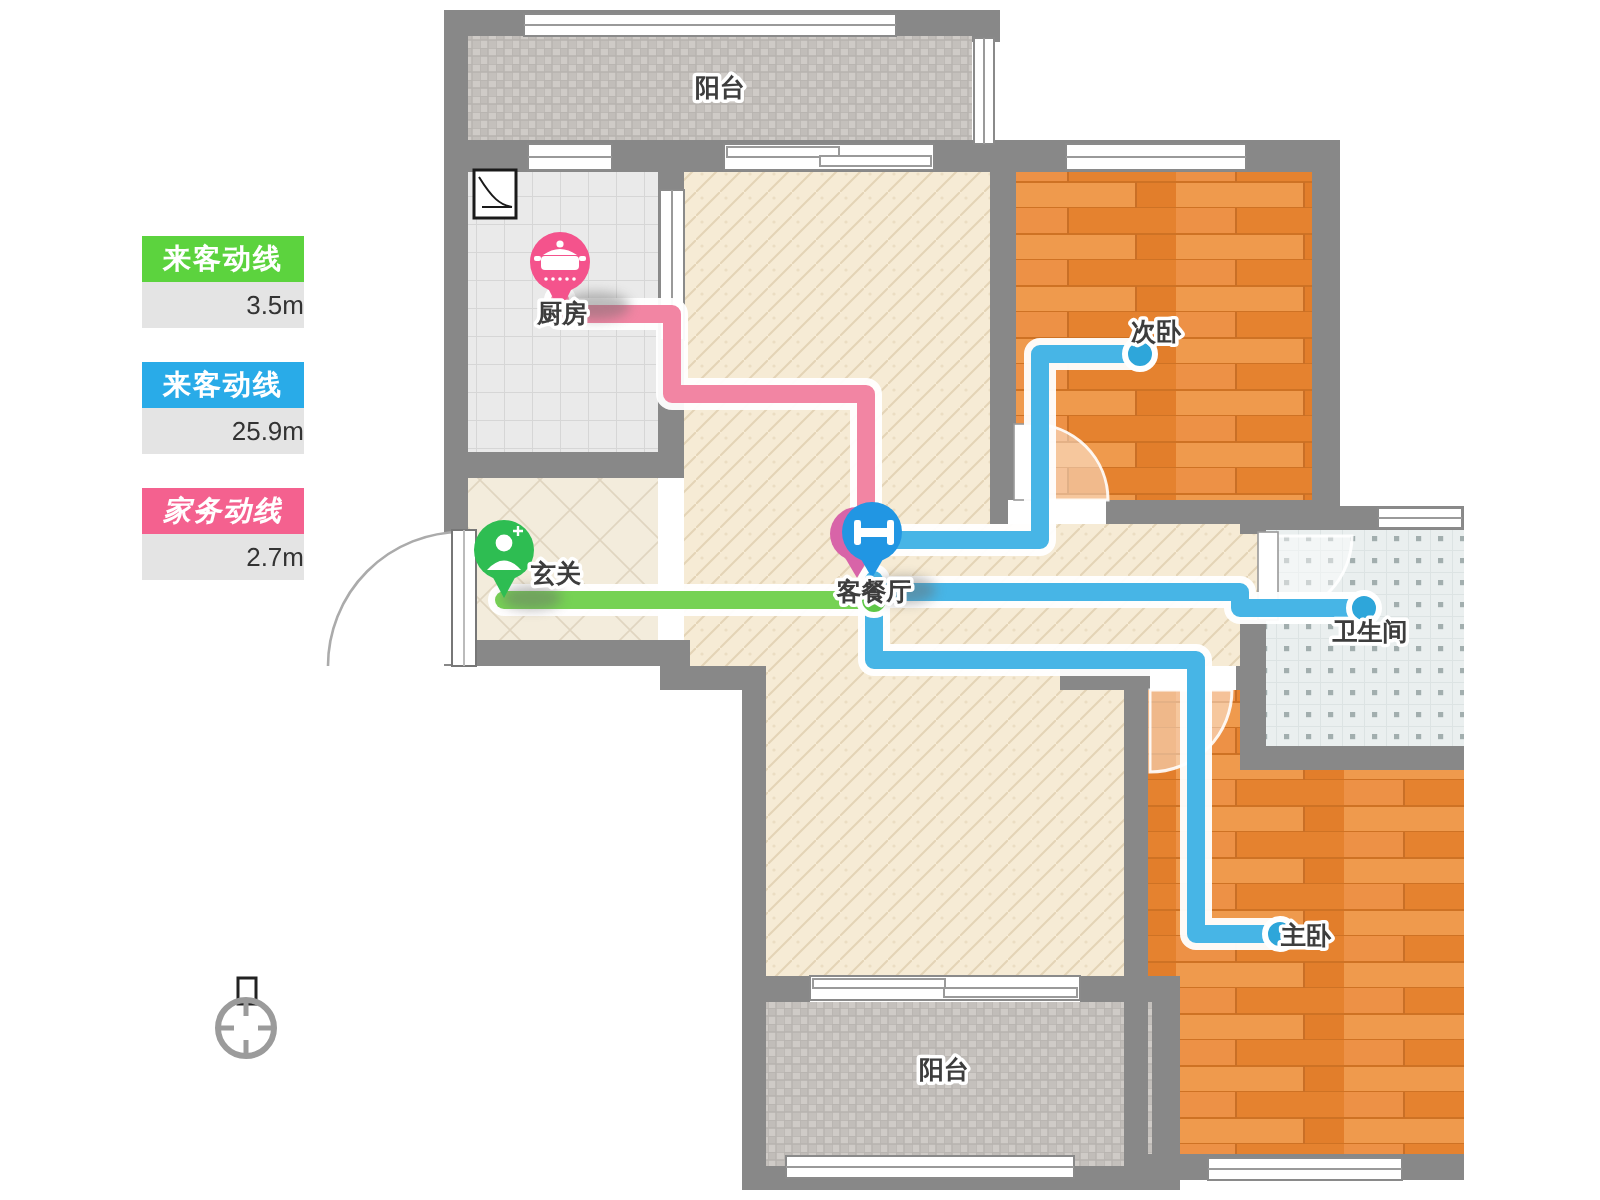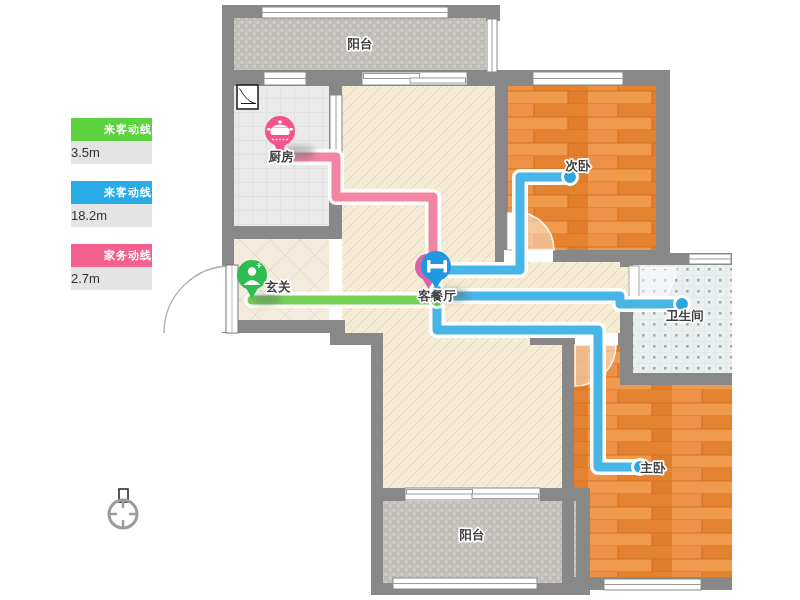--- a/index.html
+++ b/index.html
@@ -5,28 +5,28 @@
   html,body { margin:0; padding:0; background:#fff; }
   .stage {
     position:relative; width:732px; height:600px; background:#fff; overflow:hidden;
     font-family:"Liberation Sans", sans-serif;
   }
   .plan-svg { position:absolute; left:0; top:0; }
   
   .legend { position:absolute; left:71px; top:118px; width:81px; }
   .legend-group { margin-bottom:17px; }
   .legend-header {
-    height:23px; line-height:23px; text-align:right;
-    color:#fff; font-size:11px; font-weight:bold; letter-spacing:1px;
+    height:23px; line-height:23px; text-align:center;
+    color:#fff; font-size:14px; font-weight:bold; letter-spacing:1px;
   }
   .legend-header.g0 { background:#5CD33E; }
   .legend-header.g1 { background:#29ABE8; }
-  .legend-header.g2 { background:#F4618F; }
+  .legend-header.g2 { background:#F4618F;font-style:italic; }
   .legend-value {
-    height:23px; line-height:23px; text-align:left;
+    height:23px; line-height:23px; text-align:right;
     background:#E4E4E4; color:#333; font-size:13px;
   }
   
   .room-label {
     font-family:"Liberation Sans", sans-serif;
     font-size:12.5px; font-weight:600; fill:#3D3D3D;
     stroke:#ffffff; stroke-width:3.5px; paint-order:stroke;
     stroke-linejoin:round; text-anchor:middle;
   }
 </style>
@@ -274,21 +274,21 @@
   </g>
 </svg>
 
 <div class="legend">
   <div class="legend-group">
     <div class="legend-header g0">来客动线</div>
     <div class="legend-value">3.5m</div>
   </div>
   <div class="legend-group">
     <div class="legend-header g1">来客动线</div>
-    <div class="legend-value">18.2m</div>
+    <div class="legend-value">25.9m</div>
   </div>
   <div class="legend-group">
     <div class="legend-header g2">家务动线</div>
     <div class="legend-value">2.7m</div>
   </div>
 </div>
 
 </div>
 
 </body></html>

